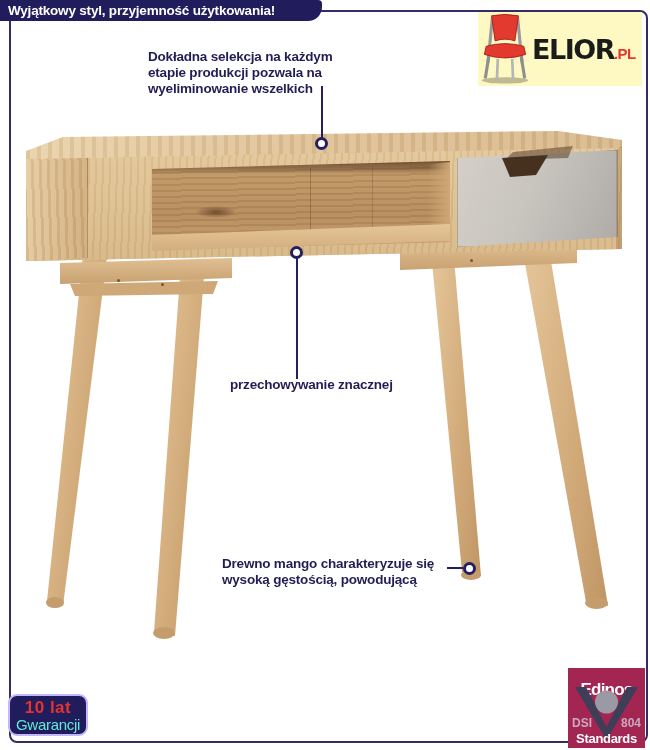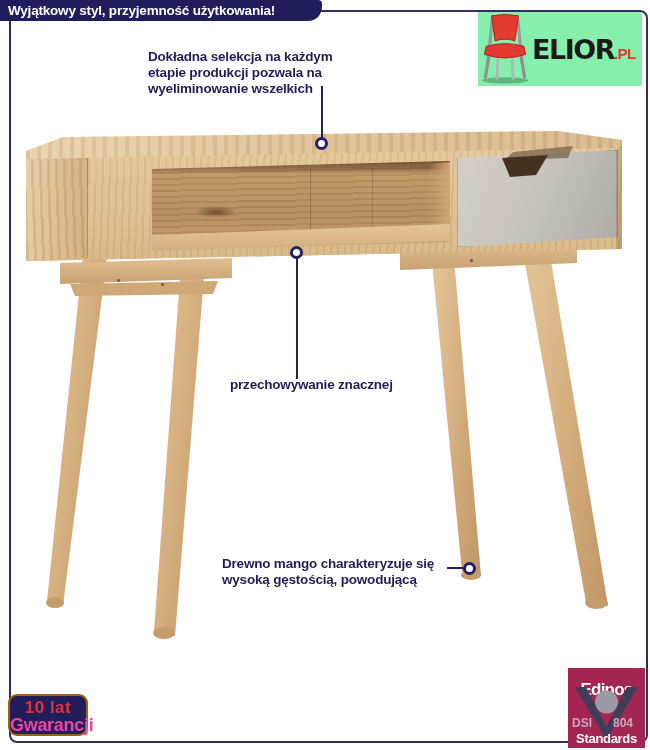--- a/index.html
+++ b/index.html
@@ -10,53 +10,53 @@
 
   
   .frame{left:9px;top:10px;width:635px;height:729px;border:2px solid #332d63;border-radius:8px;z-index:1;}
 
   
   .banner{left:0;top:0;height:21px;width:306px;background:#211d5c;color:#ffffff;
           font-size:13.5px;font-weight:bold;line-height:21px;padding:0 8px;
           border-radius:0 4px 14px 0;letter-spacing:-0.2px;z-index:9;white-space:nowrap;}
 
   
-  .brand{left:478px;top:12px;width:164px;height:74px;background:#86efac;z-index:9;
+  .brand{left:478px;top:12px;width:164px;height:74px;background:#fef9c3;z-index:9;
          display:flex;align-items:center;}
   .brand .chair{width:54px;height:70px;flex:0 0 auto;}
   .brand .word{font-weight:bold;font-size:27px;letter-spacing:-1.5px;color:#1b1b1b;
                font-family:"DejaVu Sans","Liberation Sans",sans-serif;}
   .brand .tld{font-weight:bold;font-size:15px;color:#e23a2e;letter-spacing:-0.5px;}
 
   
   .note{color:#221e55;font-weight:bold;font-size:13.5px;line-height:16px;z-index:7;letter-spacing:-0.2px;}
   .note span{display:block;}
   .cline{background:#241f60;z-index:6;}
   .cdot{width:13px;height:13px;border:3px solid #241f60;background:#ffffff;border-radius:50%;
         box-sizing:border-box;z-index:7;}
 
   
   .desk{left:0;top:0;width:650px;height:750px;z-index:2;}
   .wood-grain{background-image:repeating-linear-gradient(92deg,rgba(150,108,58,0.10) 0 2px,rgba(255,255,255,0.05) 2px 7px);}
   .leg{background:linear-gradient(97deg,#e2c194 10%,#cda473 70%,#bd9462 100%);}
   .tip{border-radius:50%;background:#c59c6b;}
 
   
-  .warranty{left:8px;top:694px;width:76px;height:38px;background:#211d5c;border:2px solid #a16207;
+  .warranty{left:8px;top:694px;width:76px;height:38px;background:#211d5c;border:2px solid #c4b5fd;
             border-radius:9px;z-index:9;text-align:center;box-sizing:content-box;}
   .warranty .y{color:#e5332e;font-weight:bold;font-size:17px;line-height:21px;margin-top:1px;letter-spacing:0.5px;}
-  .warranty .g{color:#ec4899;font-weight:bold;font-size:18px;line-height:14px;letter-spacing:-0.3px;}
+  .warranty .g{color:#5eead4;font-weight:normal;font-size:15px;line-height:14px;letter-spacing:-0.3px;}
 
   
   .cert{left:568px;top:668px;width:77px;height:80px;background:#a32551;z-index:9;overflow:hidden;}
   .cert .brandname{color:#ffffff;font-weight:bold;font-size:17px;text-align:center;line-height:19px;
                    margin-top:12px;letter-spacing:-0.8px;}
   .cert .vmark{position:absolute;left:0;top:19px;width:77px;height:53px;}
   .cert .dsi{position:absolute;left:4px;top:48px;color:#c9aabe;font-weight:bold;font-size:12px;}
-  .cert .code{position:absolute;right:12px;top:48px;color:#c9aabe;font-weight:bold;font-size:12px;}
+  .cert .code{position:absolute;right:4px;top:48px;color:#c9aabe;font-weight:bold;font-size:12px;}
   .cert .std{position:absolute;left:0;bottom:2px;width:100%;text-align:center;color:#ffffff;
              font-weight:bold;font-size:13px;letter-spacing:-0.3px;}
 </style>
 </head>
 <body>
 
 <div class="page">
 
   <div class="abs frame"></div>
 

